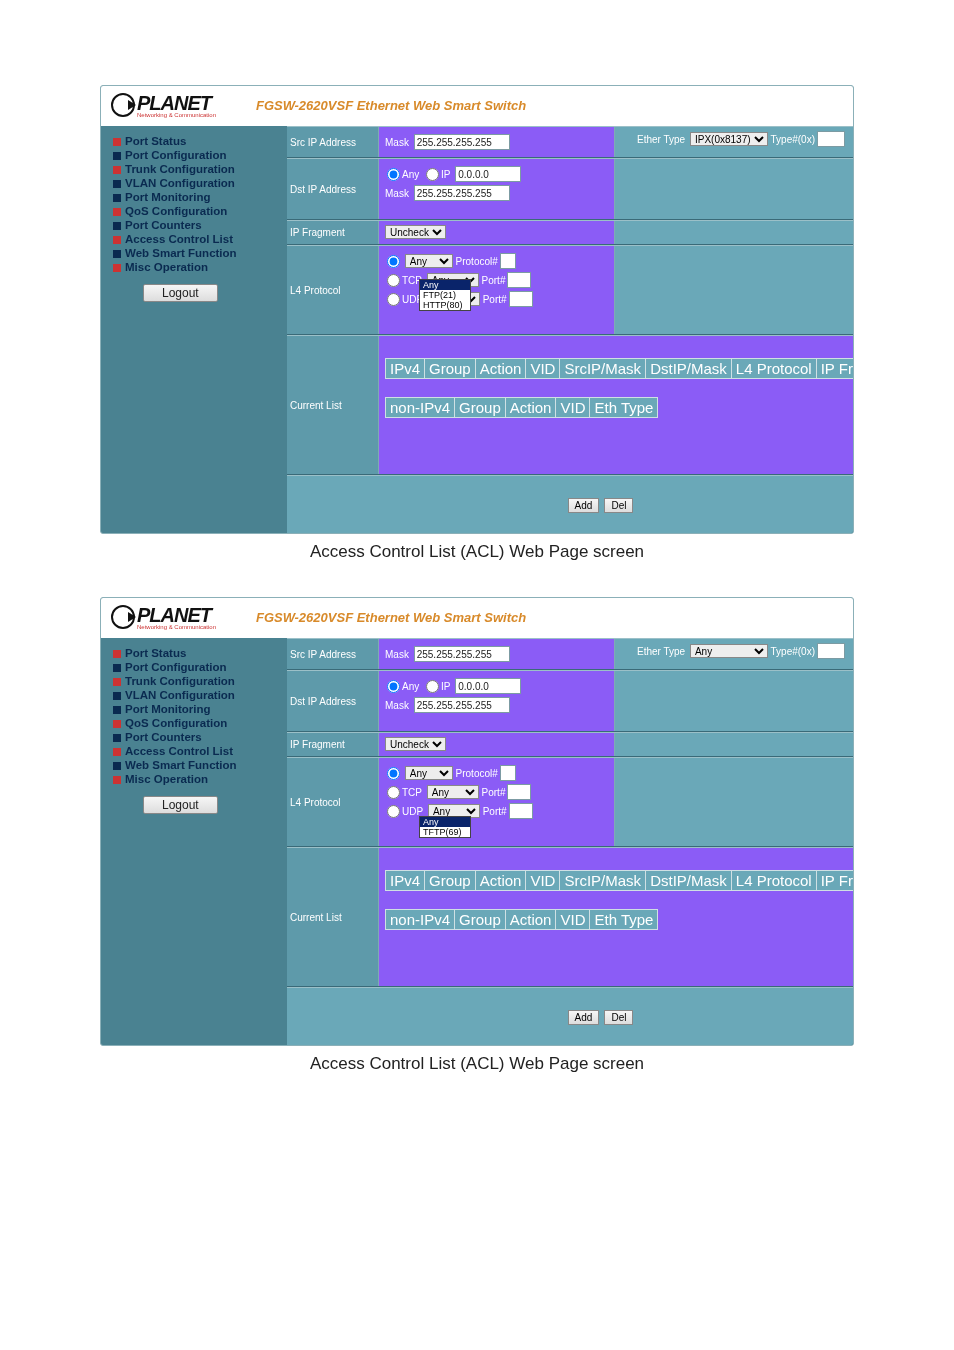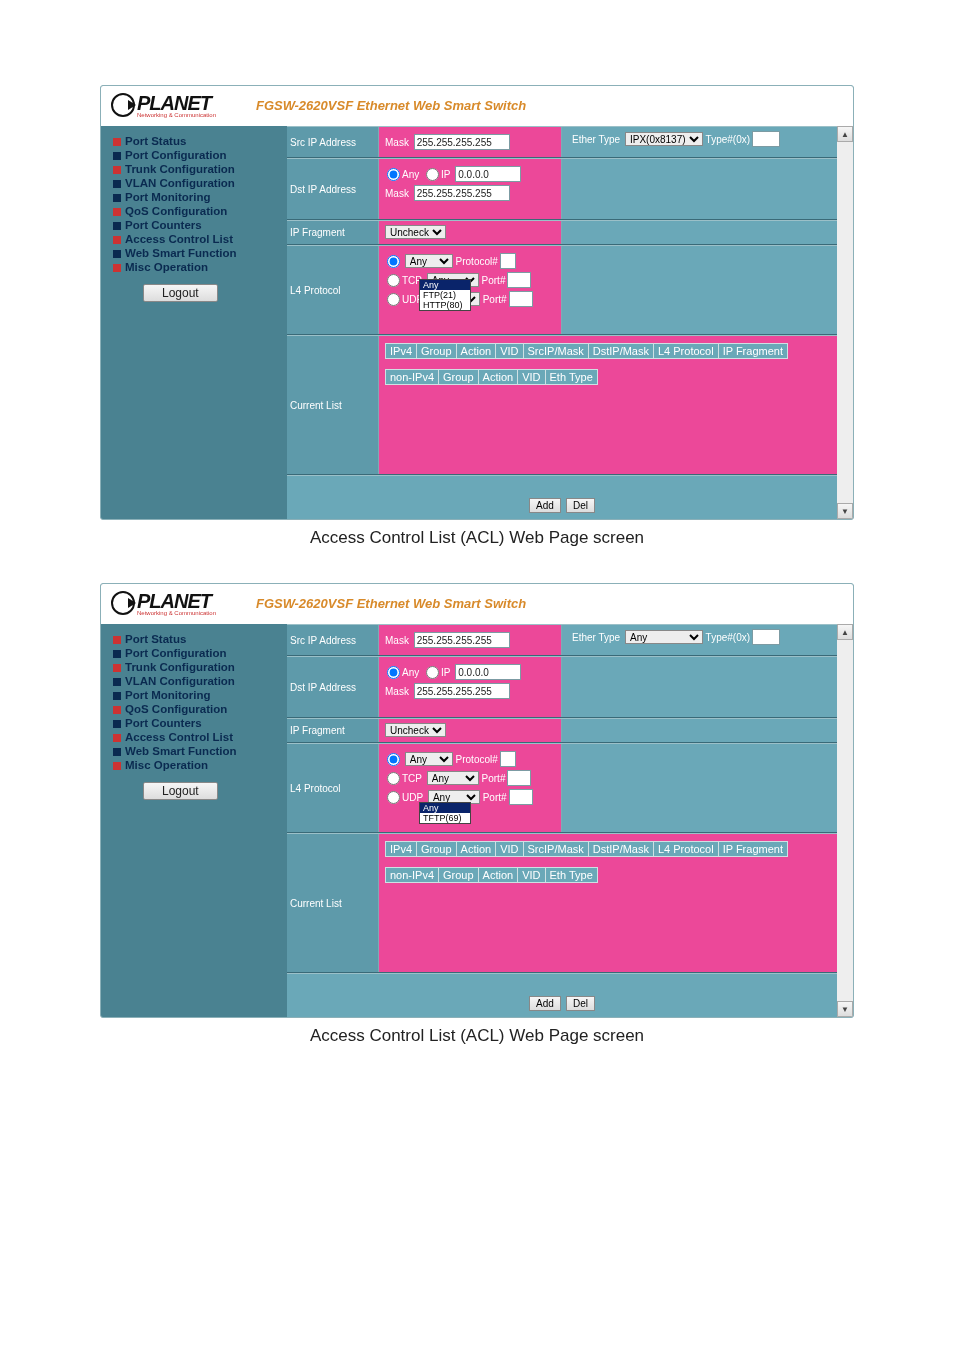--- a/index.html
+++ b/index.html
@@ -123,21 +123,21 @@
     background:#5e9aaa;
     color:#fff;
     font-size:10px;
     padding: 6px 3px;
     display:flex;
     align-items:center;
     border-right:1px solid #7faab5;
   }
   .form-cell {
     flex:1;
-    background:#ec4899;
+    background:#8b5cf6;
     padding: 4px 6px;
     color:#fff;
     font-size:10px;
     position: relative;
   }
   .form-row.tall { min-height:60px; }
   .form-row.xtall .form-cell { min-height: 80px; }
   .form-row.list .form-cell { min-height: 130px; }
   .inp {
     font:10px Arial;
@@ -154,40 +154,40 @@
     height:14px;
   }
   .radio { vertical-align:middle; margin:0 2px; }
   .sub-label { font-size:10px; color:#fff; margin-right:2px; }
   .line { margin: 3px 0; }
   .right-col {
     width: 255px;
     flex-shrink:0;
     background:#6aa8b8;
     border-left:1px solid #7faab5;
-    padding:4px 10px;
+    padding:4px 22px;
     color:#fff;
     font-size:10px;
   }
   .tbl {
     border-collapse: collapse;
-    font-size:11px;
+    font-size:15px;
     color:#fff;
-    margin: 3px 0 10px 0;
+    margin: 18px 0 10px 0;
   }
   .tbl td {
     border:1px solid #cfe0e4;
     padding: 1px 4px;
     background:#6aa8b8;
     white-space:nowrap;
   }
   .btn-row {
     background:#6aa8b8;
     text-align:center;
-    padding: 22px 0 6px 0;
+    padding: 22px 0 20px 0;
     border-top:1px solid #9bc0c8;
     position: relative;
   }
   .sysbtn {
     font:10px Arial;
     background:linear-gradient(#f6f6f6,#ddd);
     border:1px solid #888;
     padding:1px 6px;
     margin:0 1px;
   }

